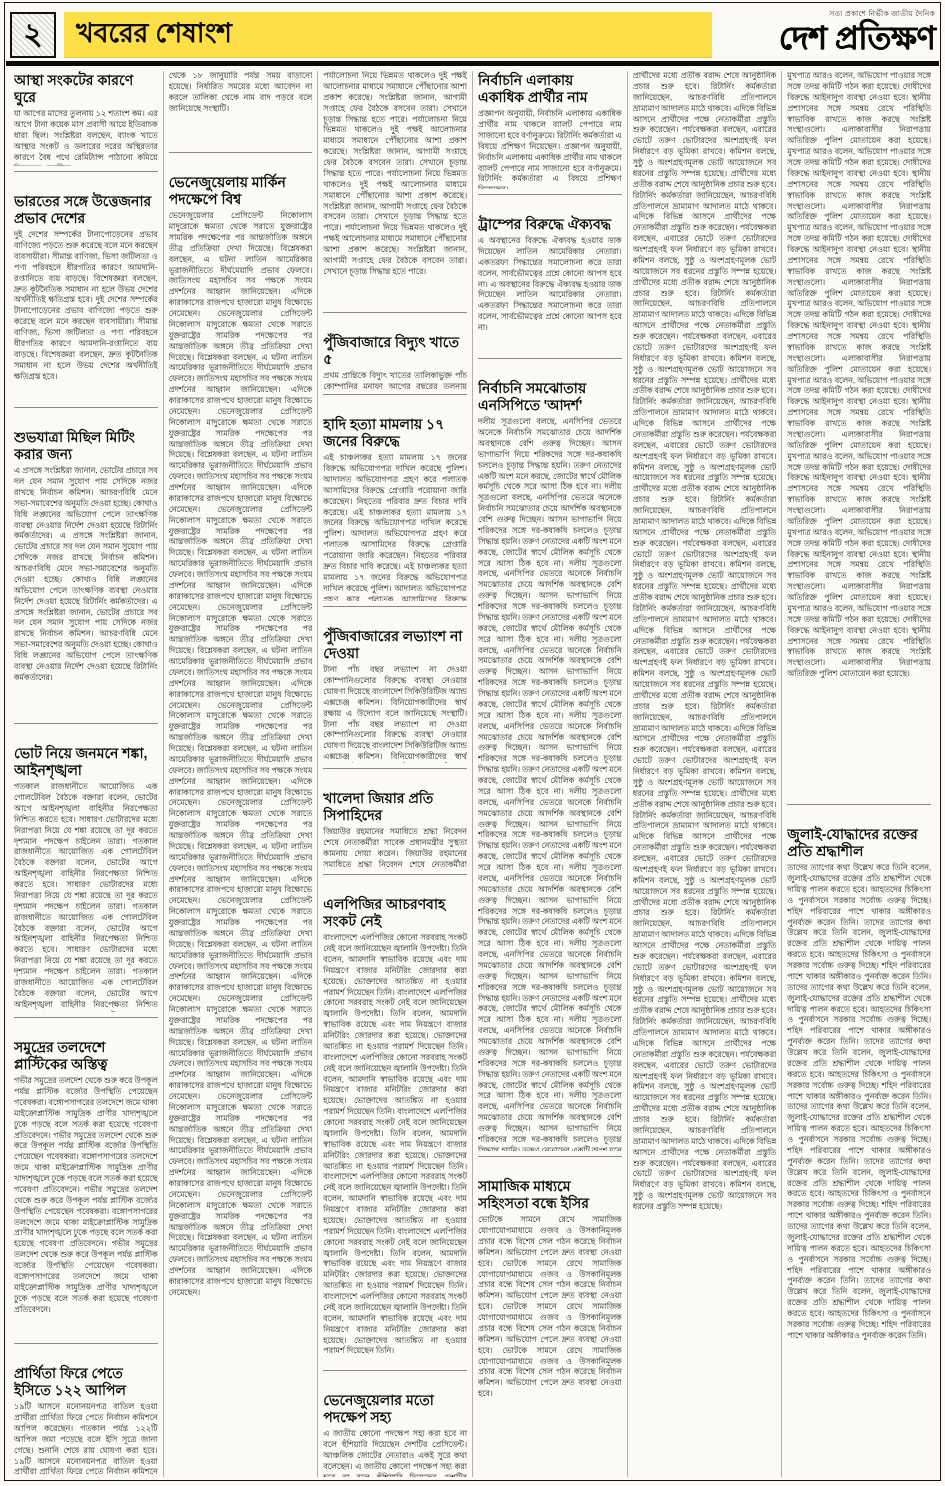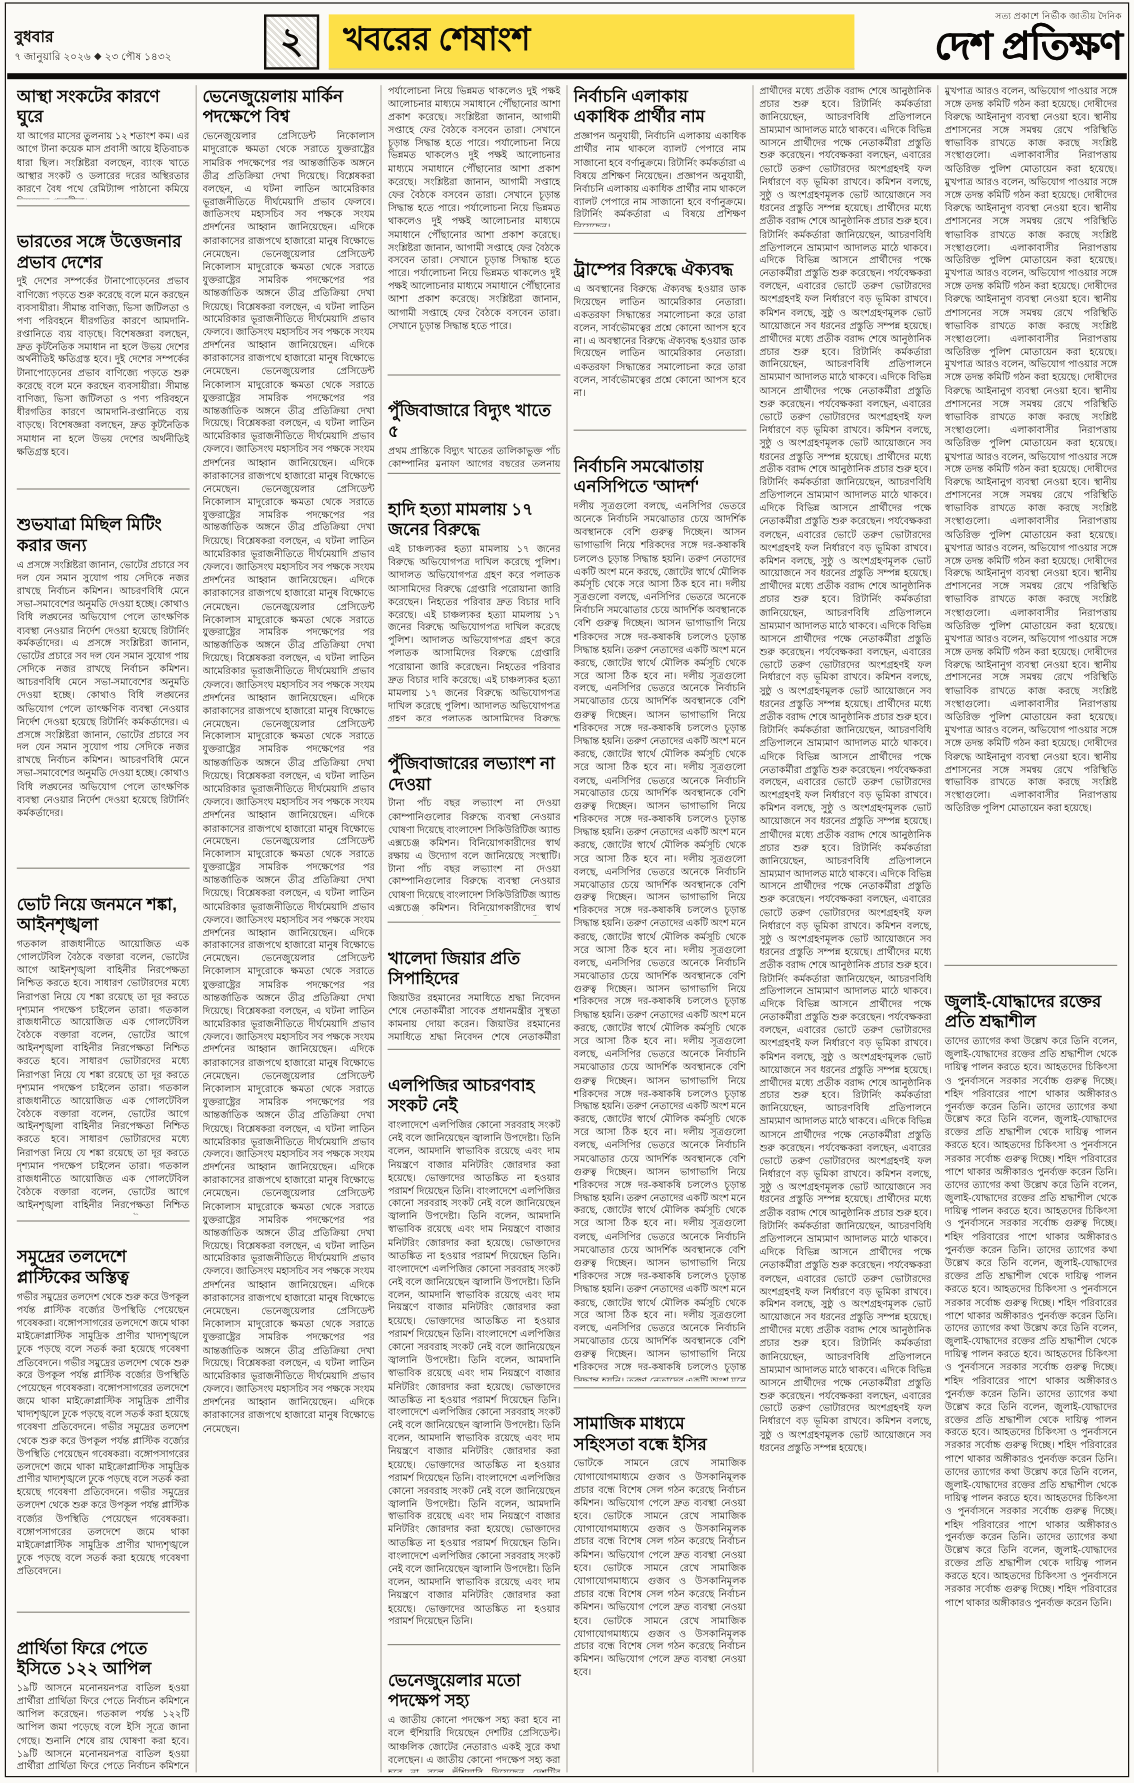--- a/index.html
+++ b/index.html
@@ -80,24 +80,20 @@
     color:#211e19;word-break:break-word;
   }
 </style>
 </head>
 <body>
 
 <div class="page">
   <div class="frame"></div>
 
   <div class="header">
-    <div class="date-block">
-      <div class="weekday">বুধবার</div>
-      <div class="dateline">৭ জানুয়ারি ২০২৬ ◆ ২৩ পৌষ ১৪৩২</div>
-    </div>
     <div class="pagenum-box">
       <span>২</span>
     </div>
     <div class="section-strip">
       <span class="section-title">খবরের শেষাংশ</span>
     </div>
     <div class="masthead">
       <div class="masthead-tagline">সত্য প্রকাশে নির্ভীক জাতীয় দৈনিক</div>
       <div class="masthead-logo">দেশ প্রতিক্ষণ</div>
     </div>
@@ -127,20 +123,23 @@
         <h2 class="hl">সমুদ্রের তলদেশে প্লাস্টিকের অস্তিত্ব</h2>
         <p class="bd">গভীর সমুদ্রের তলদেশ থেকে শুরু করে উপকূল পর্যন্ত প্লাস্টিক বর্জ্যের উপস্থিতি পেয়েছেন গবেষকরা। বঙ্গোপসাগরের তলদেশে জমে থাকা মাইক্রোপ্লাস্টিক সামুদ্রিক প্রাণীর খাদ্যশৃঙ্খলে ঢুকে পড়ছে বলে সতর্ক করা হয়েছে গবেষণা প্রতিবেদনে। গভীর সমুদ্রের তলদেশ থেকে শুরু করে উপকূল পর্যন্ত প্লাস্টিক বর্জ্যের উপস্থিতি পেয়েছেন গবেষকরা। বঙ্গোপসাগরের তলদেশে জমে থাকা মাইক্রোপ্লাস্টিক সামুদ্রিক প্রাণীর খাদ্যশৃঙ্খলে ঢুকে পড়ছে বলে সতর্ক করা হয়েছে গবেষণা প্রতিবেদনে। গভীর সমুদ্রের তলদেশ থেকে শুরু করে উপকূল পর্যন্ত প্লাস্টিক বর্জ্যের উপস্থিতি পেয়েছেন গবেষকরা। বঙ্গোপসাগরের তলদেশে জমে থাকা মাইক্রোপ্লাস্টিক সামুদ্রিক প্রাণীর খাদ্যশৃঙ্খলে ঢুকে পড়ছে বলে সতর্ক করা হয়েছে গবেষণা প্রতিবেদনে। গভীর সমুদ্রের তলদেশ থেকে শুরু করে উপকূল পর্যন্ত প্লাস্টিক বর্জ্যের উপস্থিতি পেয়েছেন গবেষকরা। বঙ্গোপসাগরের তলদেশে জমে থাকা মাইক্রোপ্লাস্টিক সামুদ্রিক প্রাণীর খাদ্যশৃঙ্খলে ঢুকে পড়ছে বলে সতর্ক করা হয়েছে গবেষণা প্রতিবেদনে।</p>
       </div>
       <div class="article">
         <h2 class="hl">প্রার্থিতা ফিরে পেতে ইসিতে ১২২ আপিল</h2>
         <p class="bd">১৯টি আসনে মনোনয়নপত্র বাতিল হওয়া প্রার্থীরা প্রার্থিতা ফিরে পেতে নির্বাচন কমিশনে আপিল করেছেন। গতকাল পর্যন্ত ১২২টি আপিল জমা পড়েছে বলে ইসি সূত্রে জানা গেছে। শুনানি শেষে রায় ঘোষণা করা হবে। ১৯টি আসনে মনোনয়নপত্র বাতিল হওয়া প্রার্থীরা প্রার্থিতা ফিরে পেতে নির্বাচন কমিশনে আপিল করেছেন। গতকাল পর্যন্ত ১২২টি আপিল জমা পড়েছে বলে ইসি সূত্রে জানা গেছে। শুনানি শেষে রায় ঘোষণা করা হবে। ১৯টি আসনে মনোনয়নপত্র বাতিল হওয়া প্রার্থীরা প্রার্থিতা ফিরে পেতে নির্বাচন কমিশনে আপিল করেছেন। গতকাল পর্যন্ত ১২২টি আপিল জমা পড়েছে বলে ইসি সূত্রে জানা গেছে। শুনানি শেষে রায় ঘোষণা করা হবে।</p>
       </div>
     </div>
 
     <div class="col">
+      <div class="article" style="height:76px">
+        <p class="bd">থেকে ১৮ জানুয়ারি পর্যন্ত সময় বাড়ানো হয়েছে। নির্ধারিত সময়ের মধ্যে আবেদন না করলে তালিকা থেকে নাম বাদ পড়বে বলে জানিয়েছে সংস্থাটি।</p>
+      </div>
       <div class="article">
         <h2 class="hl">ভেনেজুয়েলায় মার্কিন পদক্ষেপে বিশ্ব</h2>
         <p class="bd">ভেনেজুয়েলার প্রেসিডেন্ট নিকোলাস মাদুরোকে ক্ষমতা থেকে সরাতে যুক্তরাষ্ট্রের সামরিক পদক্ষেপের পর আন্তর্জাতিক অঙ্গনে তীব্র প্রতিক্রিয়া দেখা দিয়েছে। বিশ্লেষকরা বলছেন, এ ঘটনা লাতিন আমেরিকার ভূরাজনীতিতে দীর্ঘমেয়াদি প্রভাব ফেলবে। জাতিসংঘ মহাসচিব সব পক্ষকে সংযম প্রদর্শনের আহ্বান জানিয়েছেন। এদিকে কারাকাসের রাজপথে হাজারো মানুষ বিক্ষোভে নেমেছেন। ভেনেজুয়েলার প্রেসিডেন্ট নিকোলাস মাদুরোকে ক্ষমতা থেকে সরাতে যুক্তরাষ্ট্রের সামরিক পদক্ষেপের পর আন্তর্জাতিক অঙ্গনে তীব্র প্রতিক্রিয়া দেখা দিয়েছে। বিশ্লেষকরা বলছেন, এ ঘটনা লাতিন আমেরিকার ভূরাজনীতিতে দীর্ঘমেয়াদি প্রভাব ফেলবে। জাতিসংঘ মহাসচিব সব পক্ষকে সংযম প্রদর্শনের আহ্বান জানিয়েছেন। এদিকে কারাকাসের রাজপথে হাজারো মানুষ বিক্ষোভে নেমেছেন। ভেনেজুয়েলার প্রেসিডেন্ট নিকোলাস মাদুরোকে ক্ষমতা থেকে সরাতে যুক্তরাষ্ট্রের সামরিক পদক্ষেপের পর আন্তর্জাতিক অঙ্গনে তীব্র প্রতিক্রিয়া দেখা দিয়েছে। বিশ্লেষকরা বলছেন, এ ঘটনা লাতিন আমেরিকার ভূরাজনীতিতে দীর্ঘমেয়াদি প্রভাব ফেলবে। জাতিসংঘ মহাসচিব সব পক্ষকে সংযম প্রদর্শনের আহ্বান জানিয়েছেন। এদিকে কারাকাসের রাজপথে হাজারো মানুষ বিক্ষোভে নেমেছেন। ভেনেজুয়েলার প্রেসিডেন্ট নিকোলাস মাদুরোকে ক্ষমতা থেকে সরাতে যুক্তরাষ্ট্রের সামরিক পদক্ষেপের পর আন্তর্জাতিক অঙ্গনে তীব্র প্রতিক্রিয়া দেখা দিয়েছে। বিশ্লেষকরা বলছেন, এ ঘটনা লাতিন আমেরিকার ভূরাজনীতিতে দীর্ঘমেয়াদি প্রভাব ফেলবে। জাতিসংঘ মহাসচিব সব পক্ষকে সংযম প্রদর্শনের আহ্বান জানিয়েছেন। এদিকে কারাকাসের রাজপথে হাজারো মানুষ বিক্ষোভে নেমেছেন। ভেনেজুয়েলার প্রেসিডেন্ট নিকোলাস মাদুরোকে ক্ষমতা থেকে সরাতে যুক্তরাষ্ট্রের সামরিক পদক্ষেপের পর আন্তর্জাতিক অঙ্গনে তীব্র প্রতিক্রিয়া দেখা দিয়েছে। বিশ্লেষকরা বলছেন, এ ঘটনা লাতিন আমেরিকার ভূরাজনীতিতে দীর্ঘমেয়াদি প্রভাব ফেলবে। জাতিসংঘ মহাসচিব সব পক্ষকে সংযম প্রদর্শনের আহ্বান জানিয়েছেন। এদিকে কারাকাসের রাজপথে হাজারো মানুষ বিক্ষোভে নেমেছেন। ভেনেজুয়েলার প্রেসিডেন্ট নিকোলাস মাদুরোকে ক্ষমতা থেকে সরাতে যুক্তরাষ্ট্রের সামরিক পদক্ষেপের পর আন্তর্জাতিক অঙ্গনে তীব্র প্রতিক্রিয়া দেখা দিয়েছে। বিশ্লেষকরা বলছেন, এ ঘটনা লাতিন আমেরিকার ভূরাজনীতিতে দীর্ঘমেয়াদি প্রভাব ফেলবে। জাতিসংঘ মহাসচিব সব পক্ষকে সংযম প্রদর্শনের আহ্বান জানিয়েছেন। এদিকে কারাকাসের রাজপথে হাজারো মানুষ বিক্ষোভে নেমেছেন। ভেনেজুয়েলার প্রেসিডেন্ট নিকোলাস মাদুরোকে ক্ষমতা থেকে সরাতে যুক্তরাষ্ট্রের সামরিক পদক্ষেপের পর আন্তর্জাতিক অঙ্গনে তীব্র প্রতিক্রিয়া দেখা দিয়েছে। বিশ্লেষকরা বলছেন, এ ঘটনা লাতিন আমেরিকার ভূরাজনীতিতে দীর্ঘমেয়াদি প্রভাব ফেলবে। জাতিসংঘ মহাসচিব সব পক্ষকে সংযম প্রদর্শনের আহ্বান জানিয়েছেন। এদিকে কারাকাসের রাজপথে হাজারো মানুষ বিক্ষোভে নেমেছেন। ভেনেজুয়েলার প্রেসিডেন্ট নিকোলাস মাদুরোকে ক্ষমতা থেকে সরাতে যুক্তরাষ্ট্রের সামরিক পদক্ষেপের পর আন্তর্জাতিক অঙ্গনে তীব্র প্রতিক্রিয়া দেখা দিয়েছে। বিশ্লেষকরা বলছেন, এ ঘটনা লাতিন আমেরিকার ভূরাজনীতিতে দীর্ঘমেয়াদি প্রভাব ফেলবে। জাতিসংঘ মহাসচিব সব পক্ষকে সংযম প্রদর্শনের আহ্বান জানিয়েছেন। এদিকে কারাকাসের রাজপথে হাজারো মানুষ বিক্ষোভে নেমেছেন। ভেনেজুয়েলার প্রেসিডেন্ট নিকোলাস মাদুরোকে ক্ষমতা থেকে সরাতে যুক্তরাষ্ট্রের সামরিক পদক্ষেপের পর আন্তর্জাতিক অঙ্গনে তীব্র প্রতিক্রিয়া দেখা দিয়েছে। বিশ্লেষকরা বলছেন, এ ঘটনা লাতিন আমেরিকার ভূরাজনীতিতে দীর্ঘমেয়াদি প্রভাব ফেলবে। জাতিসংঘ মহাসচিব সব পক্ষকে সংযম প্রদর্শনের আহ্বান জানিয়েছেন। এদিকে কারাকাসের রাজপথে হাজারো মানুষ বিক্ষোভে নেমেছেন। ভেনেজুয়েলার প্রেসিডেন্ট নিকোলাস মাদুরোকে ক্ষমতা থেকে সরাতে যুক্তরাষ্ট্রের সামরিক পদক্ষেপের পর আন্তর্জাতিক অঙ্গনে তীব্র প্রতিক্রিয়া দেখা দিয়েছে। বিশ্লেষকরা বলছেন, এ ঘটনা লাতিন আমেরিকার ভূরাজনীতিতে দীর্ঘমেয়াদি প্রভাব ফেলবে। জাতিসংঘ মহাসচিব সব পক্ষকে সংযম প্রদর্শনের আহ্বান জানিয়েছেন। এদিকে কারাকাসের রাজপথে হাজারো মানুষ বিক্ষোভে নেমেছেন। ভেনেজুয়েলার প্রেসিডেন্ট নিকোলাস মাদুরোকে ক্ষমতা থেকে সরাতে যুক্তরাষ্ট্রের সামরিক পদক্ষেপের পর আন্তর্জাতিক অঙ্গনে তীব্র প্রতিক্রিয়া দেখা দিয়েছে। বিশ্লেষকরা বলছেন, এ ঘটনা লাতিন আমেরিকার ভূরাজনীতিতে দীর্ঘমেয়াদি প্রভাব ফেলবে। জাতিসংঘ মহাসচিব সব পক্ষকে সংযম প্রদর্শনের আহ্বান জানিয়েছেন। এদিকে কারাকাসের রাজপথে হাজারো মানুষ বিক্ষোভে নেমেছেন।</p>
       </div>
     </div>
 
     <div class="col">
       <div class="article" style="height:236px">
         <p class="bd">পর্যালোচনা নিয়ে ভিন্নমত থাকলেও দুই পক্ষই আলোচনার মাধ্যমে সমাধানে পৌঁছানোর আশা প্রকাশ করেছে। সংশ্লিষ্টরা জানান, আগামী সপ্তাহে ফের বৈঠকে বসবেন তারা। সেখানে চূড়ান্ত সিদ্ধান্ত হতে পারে। পর্যালোচনা নিয়ে ভিন্নমত থাকলেও দুই পক্ষই আলোচনার মাধ্যমে সমাধানে পৌঁছানোর আশা প্রকাশ করেছে। সংশ্লিষ্টরা জানান, আগামী সপ্তাহে ফের বৈঠকে বসবেন তারা। সেখানে চূড়ান্ত সিদ্ধান্ত হতে পারে। পর্যালোচনা নিয়ে ভিন্নমত থাকলেও দুই পক্ষই আলোচনার মাধ্যমে সমাধানে পৌঁছানোর আশা প্রকাশ করেছে। সংশ্লিষ্টরা জানান, আগামী সপ্তাহে ফের বৈঠকে বসবেন তারা। সেখানে চূড়ান্ত সিদ্ধান্ত হতে পারে। পর্যালোচনা নিয়ে ভিন্নমত থাকলেও দুই পক্ষই আলোচনার মাধ্যমে সমাধানে পৌঁছানোর আশা প্রকাশ করেছে। সংশ্লিষ্টরা জানান, আগামী সপ্তাহে ফের বৈঠকে বসবেন তারা। সেখানে চূড়ান্ত সিদ্ধান্ত হতে পারে।</p>
       </div>

